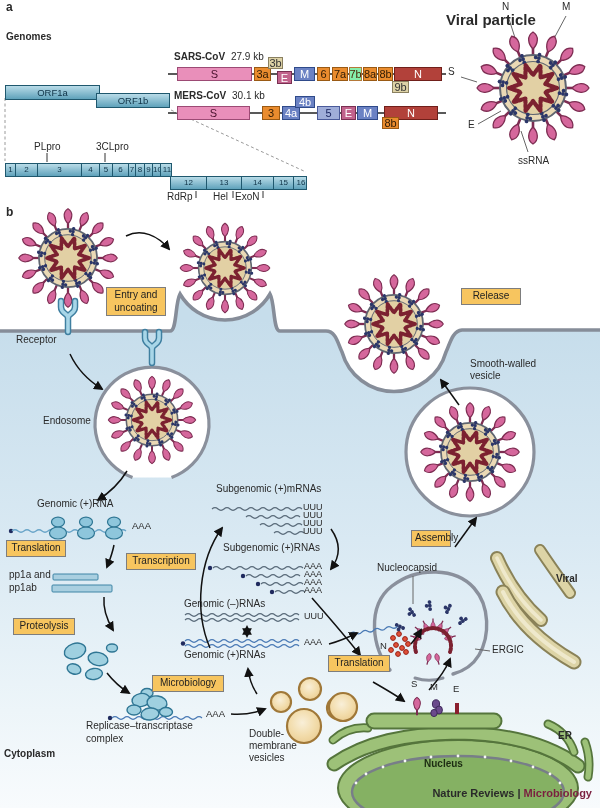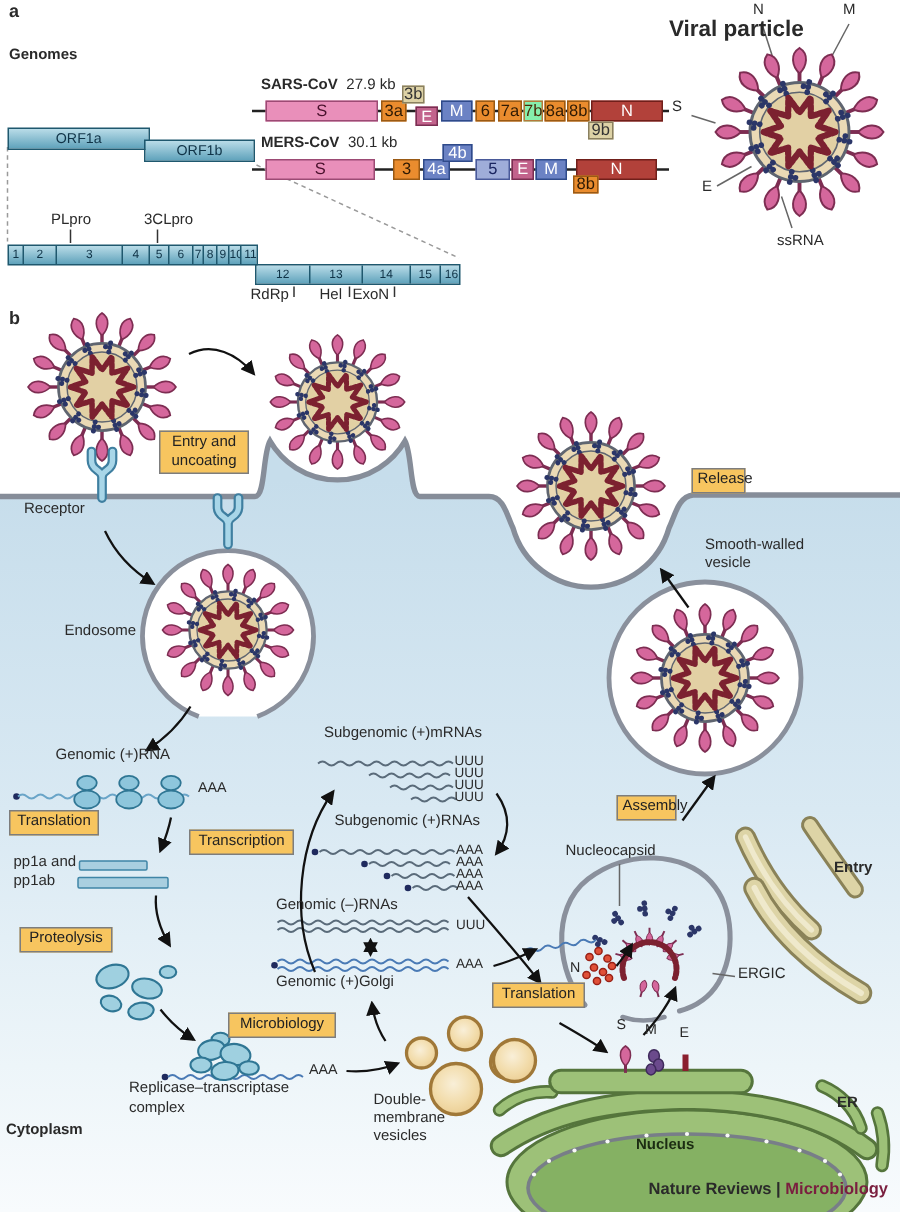--- a/index.html
+++ b/index.html
@@ -417,21 +417,21 @@
 <div class="t b" style="left:446px;top:11px;font-size:15px">Viral particle</div>
 <div class="t" style="left:502px;top:1px">N</div>
 <div class="t" style="left:562px;top:1px">M</div>
 <div class="t" style="left:448px;top:66px">S</div>
 <div class="t" style="left:468px;top:119px">E</div>
 <div class="t" style="left:518px;top:155px">ssRNA</div>
 
 <div class="t b f12" style="left:6px;top:206px">b</div>
 
 <div class="pbox" style="left:106px;top:287px;width:60px">Entry and uncoating</div>
-<div class="pbox" style="left:461px;top:312px;width:36px">Release</div>
+<div class="pbox" style="left:461px;top:288px;width:60px">Release</div>
 <div class="pbox" style="left:6px;top:540px;width:60px">Translation</div>
 <div class="pbox" style="left:126px;top:553px;width:70px">Transcription</div>
 <div class="pbox" style="left:13px;top:618px;width:62px">Proteolysis</div>
 <div class="pbox" style="left:152px;top:675px;width:72px">Microbiology</div>
 <div class="pbox" style="left:328px;top:655px;width:62px">Translation</div>
 <div class="pbox" style="left:411px;top:530px;width:40px">Assembly</div>
 
 <div class="t" style="left:16px;top:334px">Receptor</div>
 <div class="t" style="left:43px;top:415px">Endosome</div>
 <div class="t" style="left:37px;top:498px">Genomic (+)RNA</div>
@@ -445,34 +445,34 @@
 <div class="t s9" style="left:303px;top:518px">UUU</div>
 <div class="t s9" style="left:303px;top:526px">UUU</div>
 <div class="t" style="left:223px;top:542px">Subgenomic (+)RNAs</div>
 <div class="t s9" style="left:304px;top:561px">AAA</div>
 <div class="t s9" style="left:304px;top:569px">AAA</div>
 <div class="t s9" style="left:304px;top:577px">AAA</div>
 <div class="t s9" style="left:304px;top:585px">AAA</div>
 <div class="t" style="left:184px;top:598px">Genomic (–)RNAs</div>
 <div class="t s9" style="left:304px;top:611px">UUU</div>
 <div class="t s9" style="left:304px;top:637px">AAA</div>
-<div class="t" style="left:184px;top:649px">Genomic (+)Golgi</div>
+<div class="t" style="left:184px;top:649px">Genomic (+)RNAs</div>
 
 <div class="t" style="left:86px;top:720px">Replicase–transcriptase</div>
 <div class="t" style="left:86px;top:733px">complex</div>
 <div class="t s95" style="left:206px;top:709px">AAA</div>
 <div class="t b" style="left:4px;top:748px">Cytoplasm</div>
 
 <div class="t" style="left:249px;top:728px">Double-</div>
 <div class="t" style="left:249px;top:740px">membrane</div>
 <div class="t" style="left:249px;top:752px">vesicles</div>
 
 <div class="t" style="left:377px;top:562px">Nucleocapsid</div>
 <div class="t" style="left:492px;top:644px">ERGIC</div>
-<div class="t b" style="left:556px;top:573px">Entry</div>
+<div class="t b" style="left:556px;top:573px">Viral</div>
 <div class="t" style="left:470px;top:358px">Smooth-walled</div>
 <div class="t" style="left:470px;top:370px">vesicle</div>
 <div class="t s95" style="left:380px;top:641px">N</div>
 <div class="t s95" style="left:411px;top:679px">S</div>
 <div class="t s95" style="left:430px;top:682px">M</div>
 <div class="t s95" style="left:453px;top:684px">E</div>
 <div class="t b" style="left:558px;top:730px">ER</div>
 <div class="t b" style="left:424px;top:758px;color:#1c2c12">Nucleus</div>
 
 <div class="footer">

